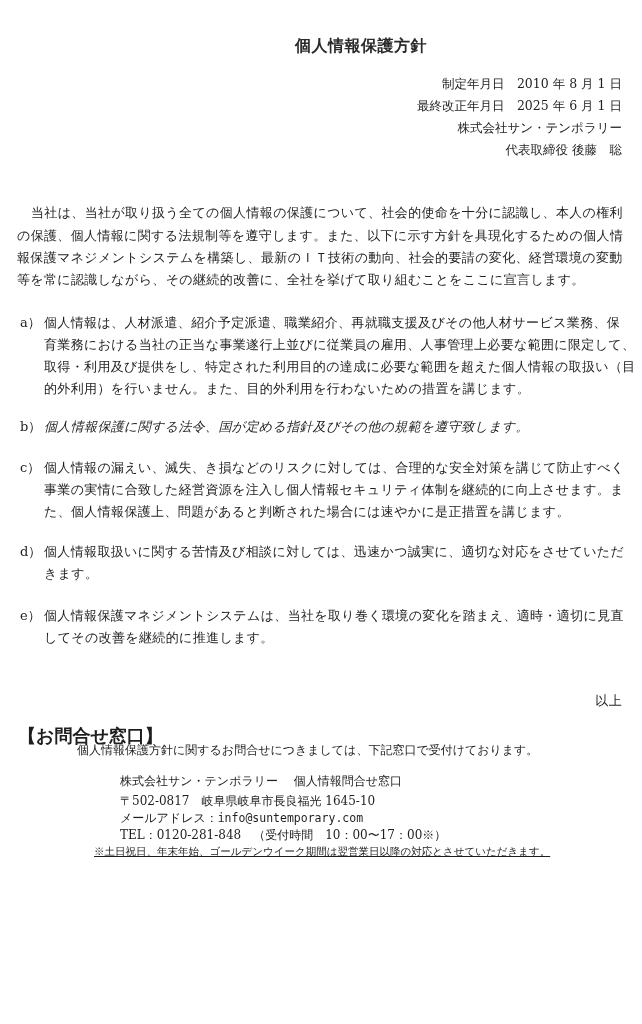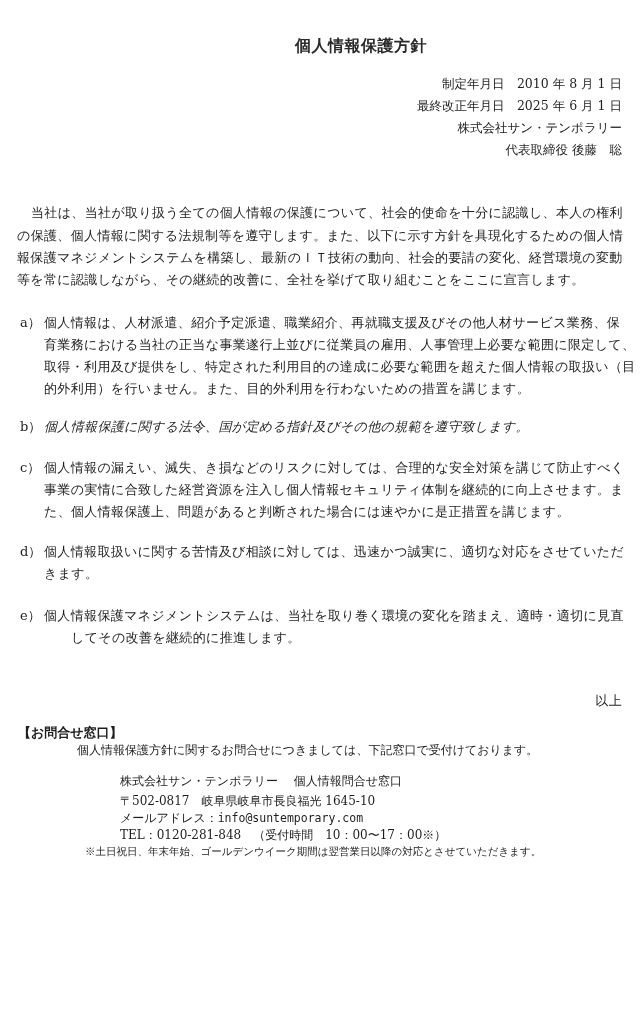--- a/index.html
+++ b/index.html
@@ -13,22 +13,22 @@
     position: absolute; left: 0; width: 642px; top: 36px; text-align: center;
     font-family: "DejaVu Sans", "Liberation Sans", sans-serif;
     font-size: 16px; font-weight: bold; color: #2a2a2a; letter-spacing: 0.5px; padding-left: 40px;
   }
   .meta { right: 20px; font-size: 12.5px; text-align: right; }
   .body-text { font-size: 13px; letter-spacing: 0.35px; }
   .label { font-size: 13px; }
   .small { font-size: 12px; margin-left: 7px; }
   .note { font-size: 10.5px; }
   .contact-head {
-    font-family: Liberation Mono, monospace;
-    font-size: 13px; font-weight: bold;
+    font-family: Liberation Sans, sans-serif;
+    font-size: 18px; font-weight: bold;
   }
 </style>
 </head>
 <body>
 
 <div>
 
   <div class="title">個人情報保護方針</div>
 
   <div>
@@ -71,30 +71,30 @@
 
   <div>
     <div class="line label" style="top:545px; left:20px;">d）</div>
     <div class="line body-text" style="top:545px; left:44px;">個人情報取扱いに関する苦情及び相談に対しては、迅速かつ誠実に、適切な対応をさせていただ</div>
     <div class="line body-text" style="top:567px; left:44px;">きます。</div>
   </div>
 
   <div>
     <div class="line label" style="top:609px; left:20px;">e）</div>
     <div class="line body-text" style="top:609px; left:44px;">個人情報保護マネジメントシステムは、当社を取り巻く環境の変化を踏まえ、適時・適切に見直</div>
-    <div class="line body-text" style="top:631px; left:44px;margin-left:27px;">してその改善を継続的に推進します。</div>
+    <div class="line body-text" style="top:631px; left:44px;">してその改善を継続的に推進します。</div>
   </div>
 
   <div class="line body-text" style="top:694px; right:20px;">以上</div>
 
   <div>
     <div class="line contact-head" style="top:727px; left:18px;">【お問合せ窓口】</div>
     <div class="line small" style="top:744px; left:70px;">個人情報保護方針に関するお問合せにつきましては、下記窓口で受付けております。</div>
     <div class="line small" style="top:775px; left:113px;">株式会社サン・テンポラリー　 個人情報問合せ窓口</div>
     <div class="line small" style="top:795px; left:113px;">〒502-0817　岐阜県岐阜市長良福光 1645-10</div>
     <div class="line small" style="top:812px; left:113px;">
       <span>メールアドレス：</span><span style="font-family:'DejaVu Sans Mono','Liberation Mono',monospace; font-size:11.5px;">info@suntemporary.com</span>
     </div>
     <div class="line small" style="top:829px; left:113px;">TEL：0120-281-848　（受付時間　10：00〜17：00※）</div>
-    <div class="line note" style="top:846px; left:85px;">※土日祝日、年末年始、ゴールデンウイーク期間は翌営業日以降の対応とさせていただきます。</div>
+    <div class="line note" style="top:846px; left:94px;text-decoration:underline;">※土日祝日、年末年始、ゴールデンウイーク期間は翌営業日以降の対応とさせていただきます。</div>
   </div>
 
 </div>
 
 </body></html>

